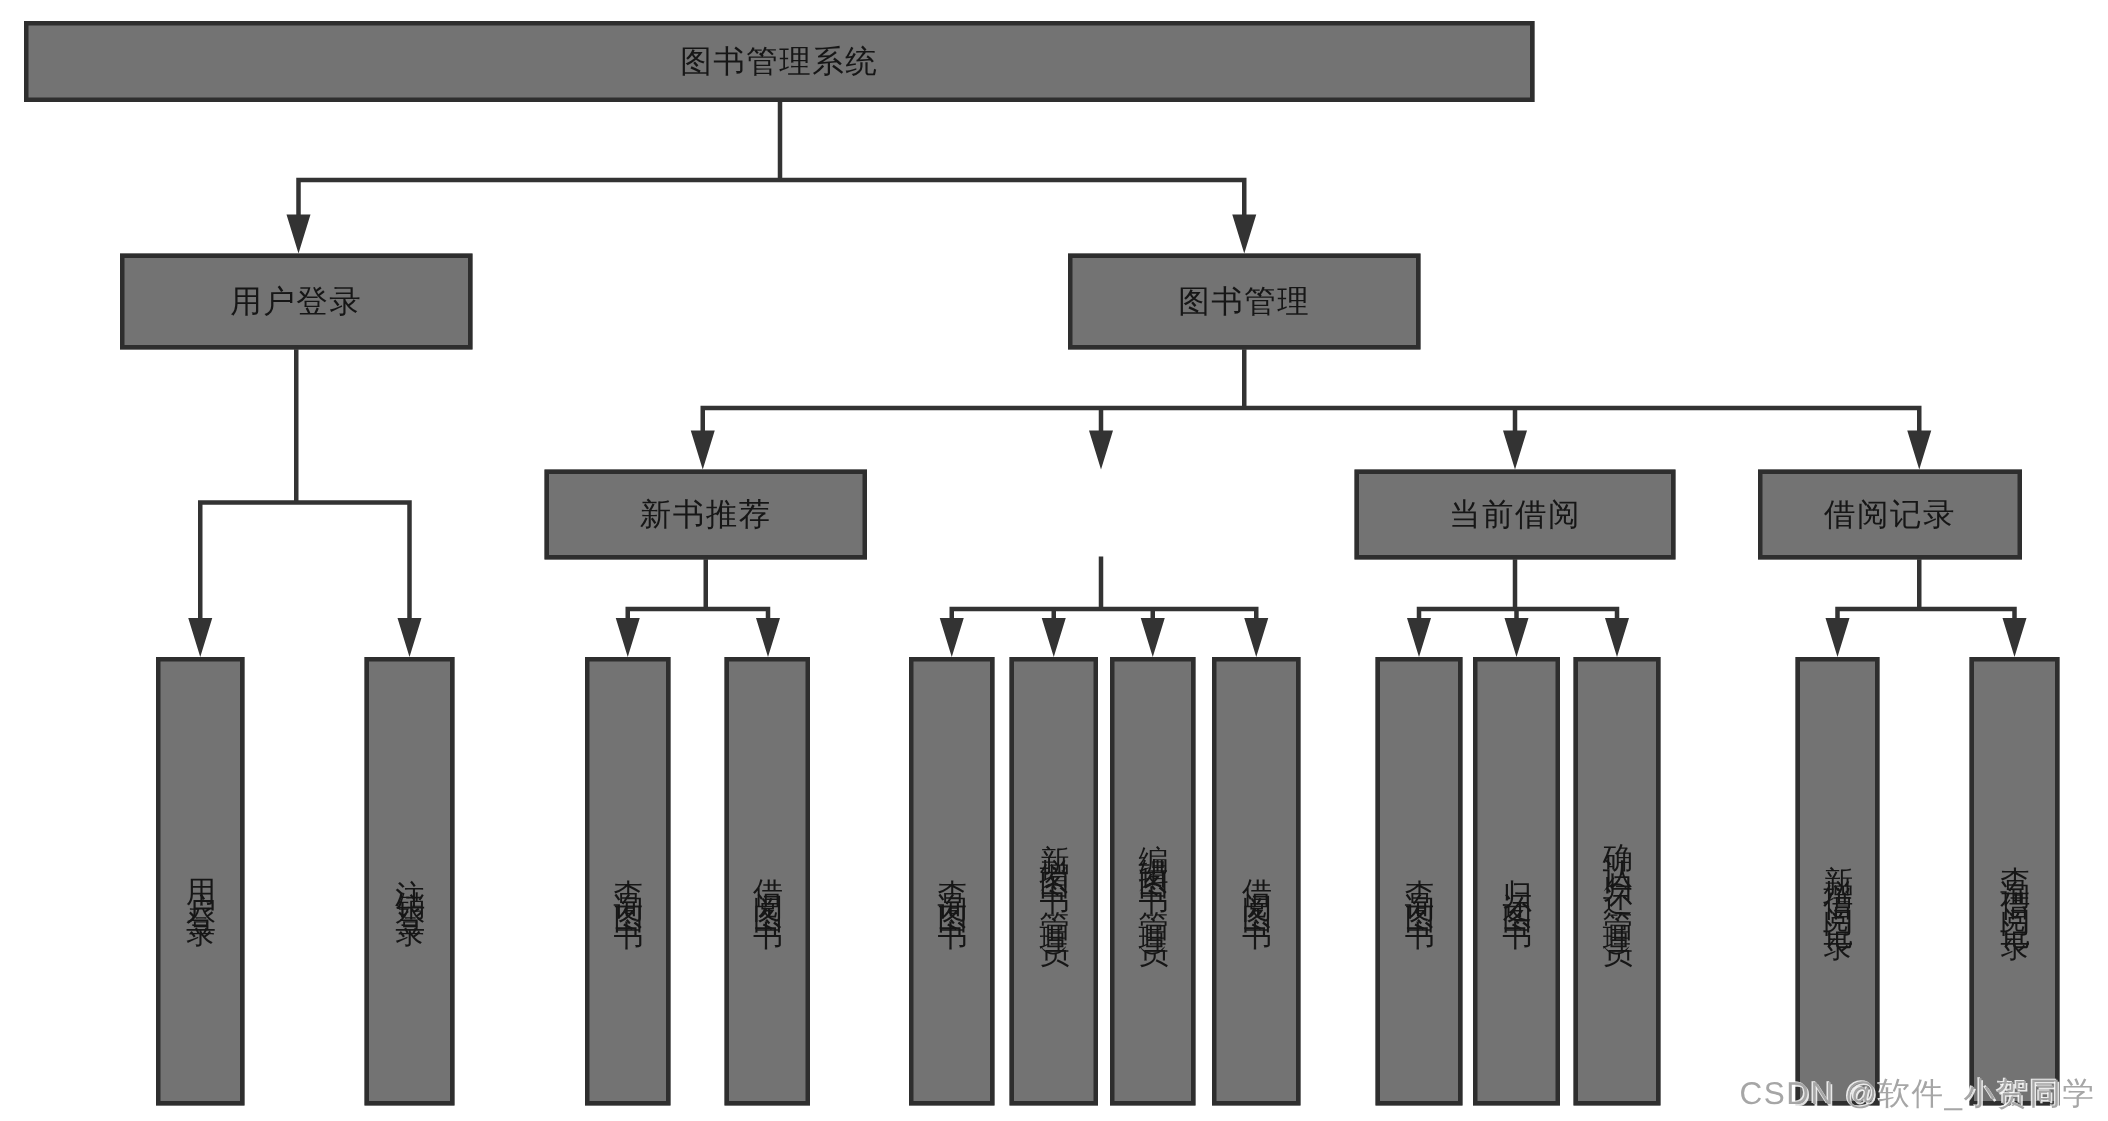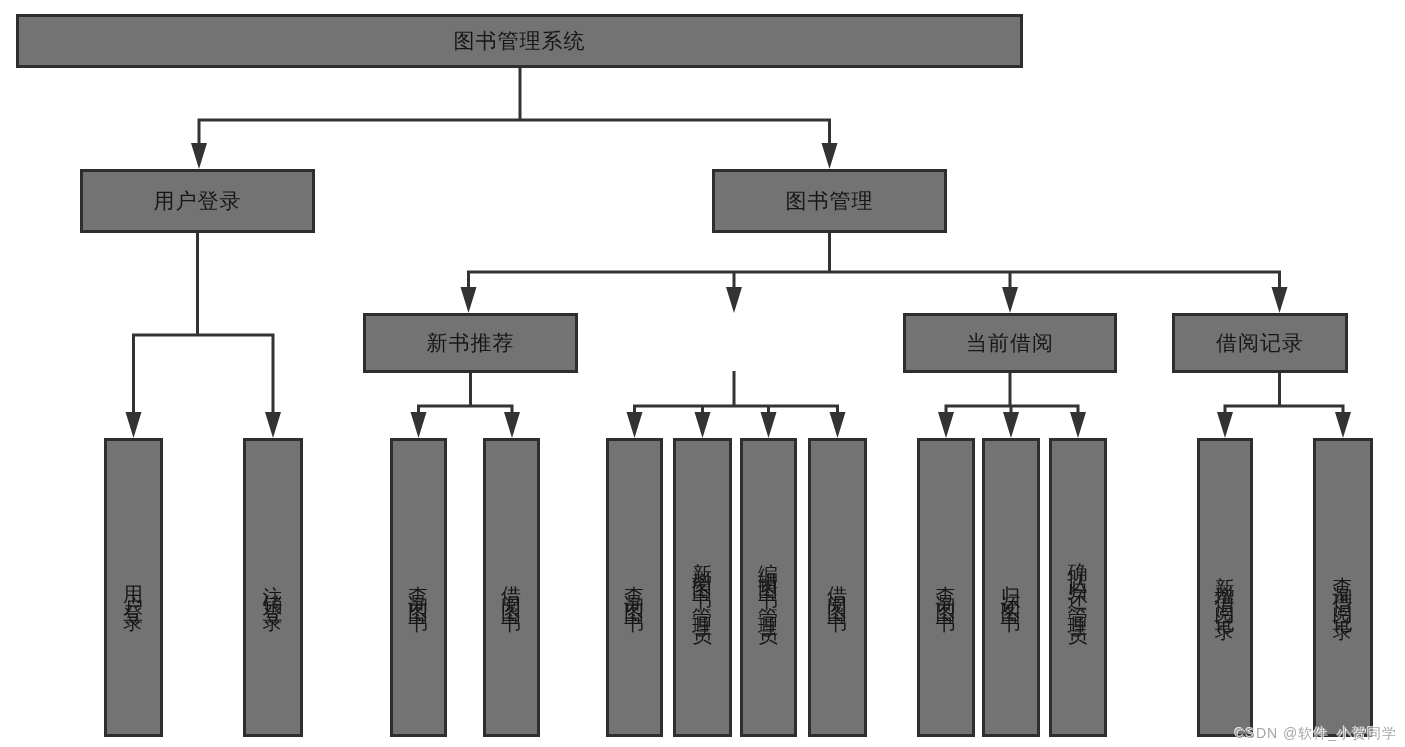--- a/index.html
+++ b/index.html
@@ -14,21 +14,21 @@
     border:3px solid #2e2e2e;display:flex;align-items:center;justify-content:center;
     color:#161616;z-index:2;
   }
   .h-label{font-size:21px;letter-spacing:1px;white-space:nowrap;}
   .leaf{
     writing-mode:vertical-rl;text-orientation:mixed;
     font-size:20px;letter-spacing:9px;line-height:1;
   }
   .watermark{
     position:absolute;right:8px;bottom:4px;z-index:3;
-    font-size:14px;color:#a6a6a6;letter-spacing:1px;
+    font-size:21px;color:#a6a6a6;letter-spacing:1px;
     text-shadow:1px 1px 0 rgba(255,255,255,.85),-1px -1px 0 rgba(255,255,255,.85);
   }
 </style>
 </head>
 <body>
 
 <div class="stage">
 
   <svg class="connectors" width="1405" height="747" viewBox="0 0 1405 747" aria-hidden="true">
     <path fill="none" stroke="#333333" stroke-width="3" d="

